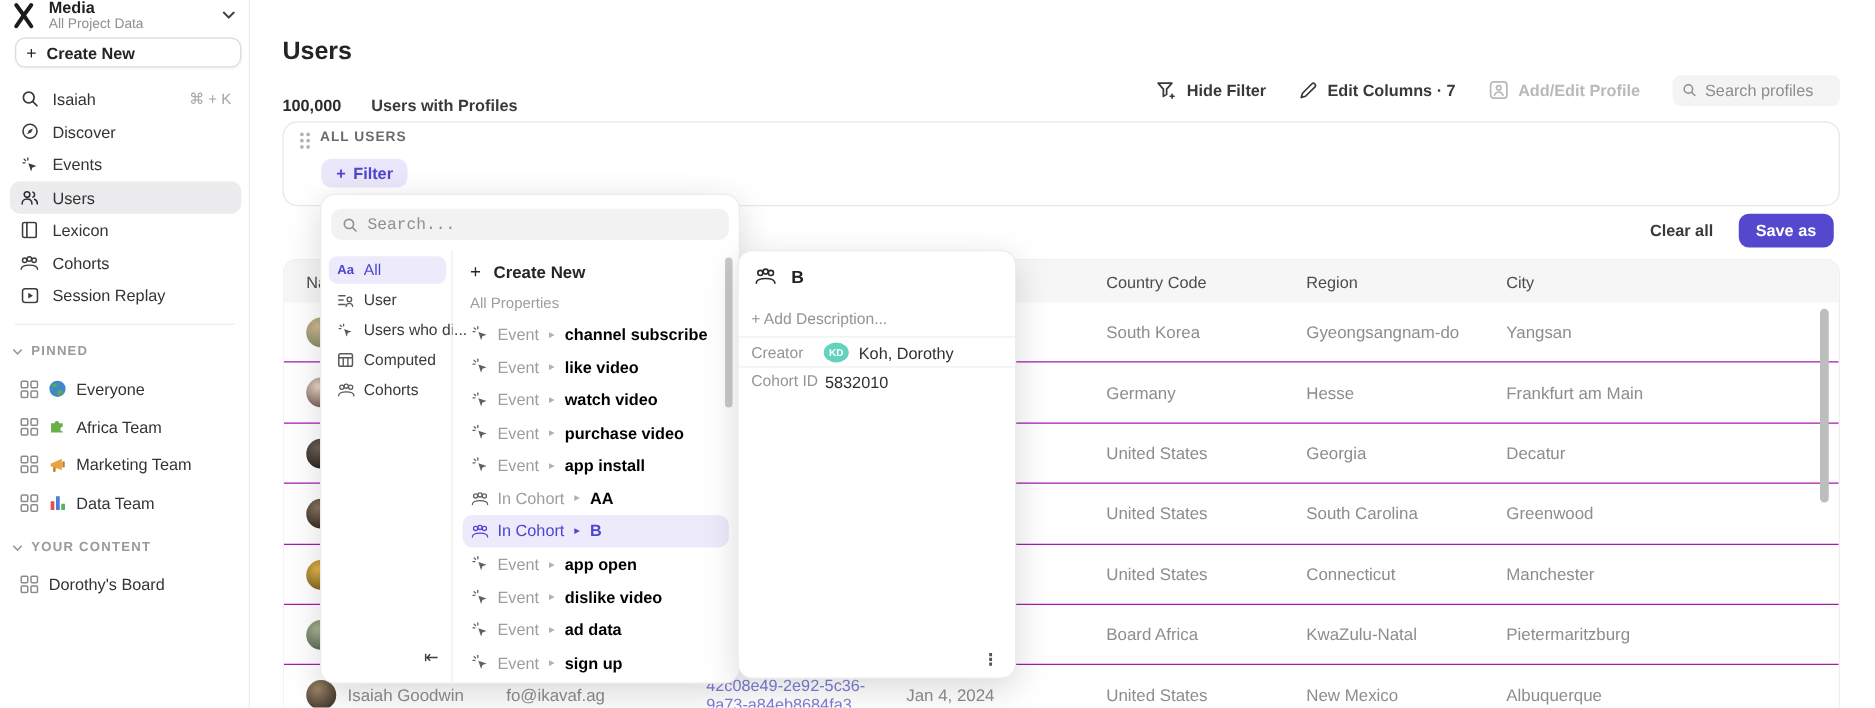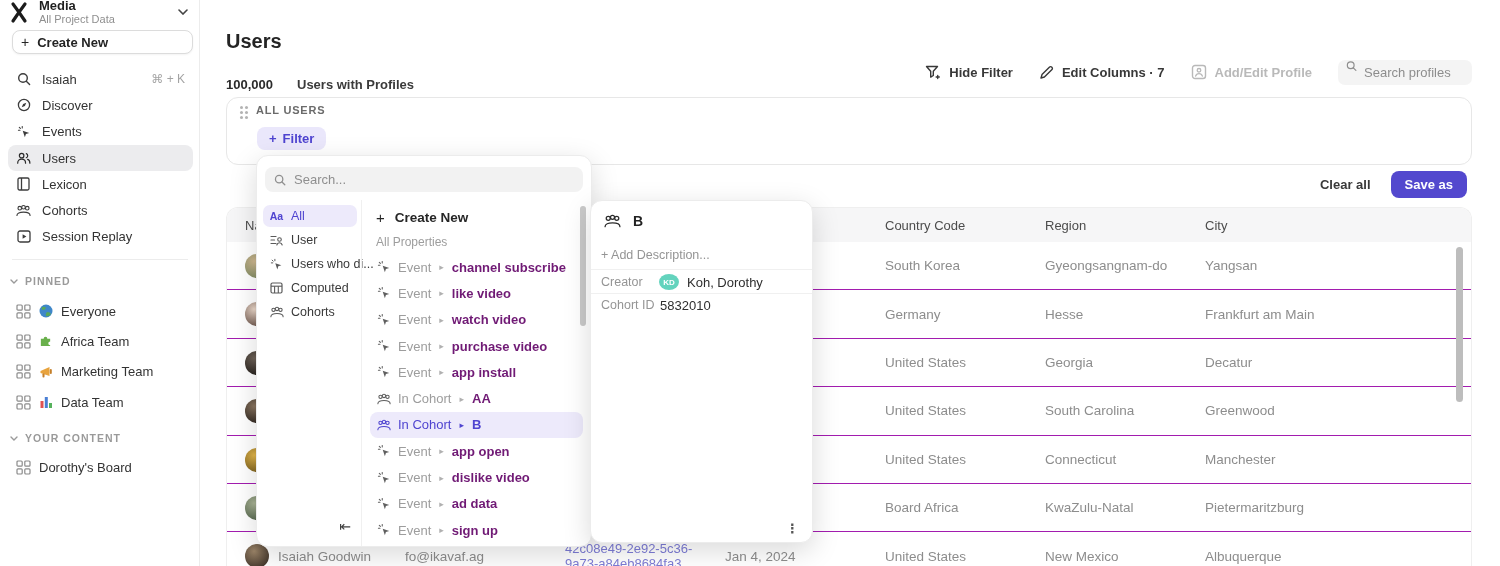--- a/index.html
+++ b/index.html
@@ -32,21 +32,21 @@
   #pinned-list { position:absolute; left:8px; top:296px; width:185px; }
   #yc-list { position:absolute; left:8px; top:452px; width:185px; }
 
   
   #page-title { position:absolute; left:226px; top:30px; font-size:20px; font-weight:700; color:#242424; }
   #count-row { position:absolute; left:226px; top:77px; display:flex; gap:24px; font-weight:700; color:#2b2b2b; font-size:13px; }
   #count-row .lbl { font-weight:700; color:#3a3a3a; }
   #actions { position:absolute; right:28px; top:58px; height:28px; display:flex; align-items:center; gap:26px; }
   .act-btn { display:flex; align-items:center; gap:8px; font-weight:700; font-size:13px; color:#383838; cursor:pointer; white-space:nowrap; }
   .act-btn.disabled { color:#b9b9b9; cursor:default; }
-  #search-profiles { width:134px; height:25px; background:#f4f4f4; border-radius:7px; display:flex; padding:0 8px; gap:7px; }
+  #search-profiles { width:134px; height:25px; background:#f4f4f4; border-radius:7px; display:flex; align-items:center; padding:0 8px; gap:7px; }
   #search-profiles input { border:0; outline:0; background:transparent; width:100px; font-size:13px; color:#444; font-family:inherit; }
   #search-profiles input::placeholder { color:#8d8d8d; }
 
   
   #filter-card { position:absolute; left:226px; top:97px; width:1246px; height:68px; border:1px solid #e7e7e7; border-radius:12px; background:#fff; }
   #drag-dots { position:absolute; left:13px; top:8px; width:3px; height:3px; border-radius:50%; background:#b3b3b3;
     box-shadow:0 5px 0 #b3b3b3,0 10px 0 #b3b3b3,5px 0 0 #b3b3b3,5px 5px 0 #b3b3b3,5px 10px 0 #b3b3b3; cursor:grab; }
   #all-users-lbl { position:absolute; left:29px; top:6px; font-size:11px; font-weight:700; letter-spacing:.8px; color:#6b6b6b; }
   #filter-btn { position:absolute; left:30px; top:29px; height:23px; padding:0 12px; background:#eae7fb; color:#4f44d0;
     border-radius:8px; display:flex; align-items:center; gap:6px; font-weight:700; font-size:13px; cursor:pointer; }
@@ -66,41 +66,41 @@
   .c-name{left:51px;} .c-email{left:178px;} .c-date{left:498px;}
   .c-country{left:658px;} .c-region{left:818px;} .c-city{left:978px;}
   .c-id{left:338px; width:152px; color:#7d7cd6; font-size:13px; line-height:15px; word-break:normal; overflow-wrap:anywhere; align-items:center; }
   #tbl-scroll { position:absolute; right:8px; top:39px; width:7px; height:155px; border-radius:4px; background:#bdbdbd; cursor:grab; }
 
   
   #dropdown { position:absolute; left:256px; top:155px; width:336px; height:392px; background:#fff; border:1px solid #ececec;
     border-radius:12px; box-shadow:0 8px 28px rgba(0,0,0,.15); z-index:30; }
   #dd-search { position:absolute; left:8px; top:11px; width:318px; height:25px; background:#f2f2f2; border-radius:8px;
     display:flex; align-items:center; gap:8px; padding:0 9px; }
-  #dd-search input { border:0; outline:0; background:transparent; width:260px; font-size:13px; font-family:Liberation Sans, sans-serif; color:#444; }
+  #dd-search input { border:0; outline:0; background:transparent; width:260px; font-size:13px; font-family:Liberation Mono, monospace; color:#444; }
   #dd-search input::placeholder { color:#8f8f8f; }
   #dd-body { position:absolute; left:0; top:44px; bottom:0; width:100%; display:flex; }
   #dd-tabs { width:104px; padding:5px 4px 0 6px; position:relative; }
   .dd-tab { height:22px; margin-bottom:2px; border-radius:7px; display:flex; align-items:center; gap:7px; padding:0 6px;
     font-size:12.5px; color:#3a3a3a; font-weight:500; cursor:pointer; white-space:nowrap; }
   .dd-tab .tico { width:15px; flex:0 0 15px; display:flex; justify-content:center; color:#5a5a5a; font-size:10.5px; font-weight:700; }
   .dd-tab.active { background:#edeafb; color:#4f44d0; }
   .dd-tab.active .tico { color:#4f44d0; }
   #collapse { position:absolute; right:10px; bottom:12px; font-size:14px; color:#3f3f3f; cursor:pointer; }
   #dd-list { flex:1; border-left:1px solid #f0f0f0; padding:4px 8px 0 8px; position:relative; }
   #dd-create { height:26px; display:flex; align-items:center; gap:10px; padding-left:6px; font-weight:700; font-size:13.5px; color:#262626; cursor:pointer; }
   #dd-create .plus { font-size:15px; font-weight:400; }
   #dd-section { height:24px; display:flex; align-items:center; padding-left:6px; font-size:12px; color:#9d9d9d; }
   .ev-item { height:26.3px; display:flex; align-items:center; gap:7px; padding-left:6px; border-radius:8px; cursor:pointer; }
   .ev-item .ico { width:15px; flex:0 0 15px; display:flex; justify-content:center; color:#5f5f5f; }
   .ev-item .co { display:none; }
   .ev-item.cohort .co { display:flex; }
   .ev-item .pfx { color:#9d9d9d; }
   .ev-item .car { color:#b0b0b0; font-size:9px; padding:0 1px; }
-  .ev-item .pname { color:#701a75; font-weight:700; }
+  .ev-item .pname { color:#000000; font-weight:700; }
   .ev-item.active { background:#edeafb; }
   .ev-item.active .pfx, .ev-item.active .pname, .ev-item.active .car, .ev-item.active .ico { color:#4f44d0; }
   #dd-scroll { position:absolute; right:5px; top:6px; width:6px; height:120px; border-radius:3px; background:#c9c9c9; cursor:grab; }
 
   
   #popover { position:absolute; left:590px; top:200px; width:223px; height:343px; background:#fff; border:1px solid #ececec;
     border-radius:12px; box-shadow:0 8px 28px rgba(0,0,0,.15); z-index:31; }
   #pop-title { position:absolute; left:13px; top:12px; display:flex; align-items:center; gap:12px; font-size:14px; font-weight:700; color:#222; }
   #pop-desc { position:absolute; left:10px; top:47px; font-size:12.5px; color:#949494; cursor:pointer; }
   .pop-div { position:absolute; left:0; width:100%; border-top:1px solid #f0f0f0; }

